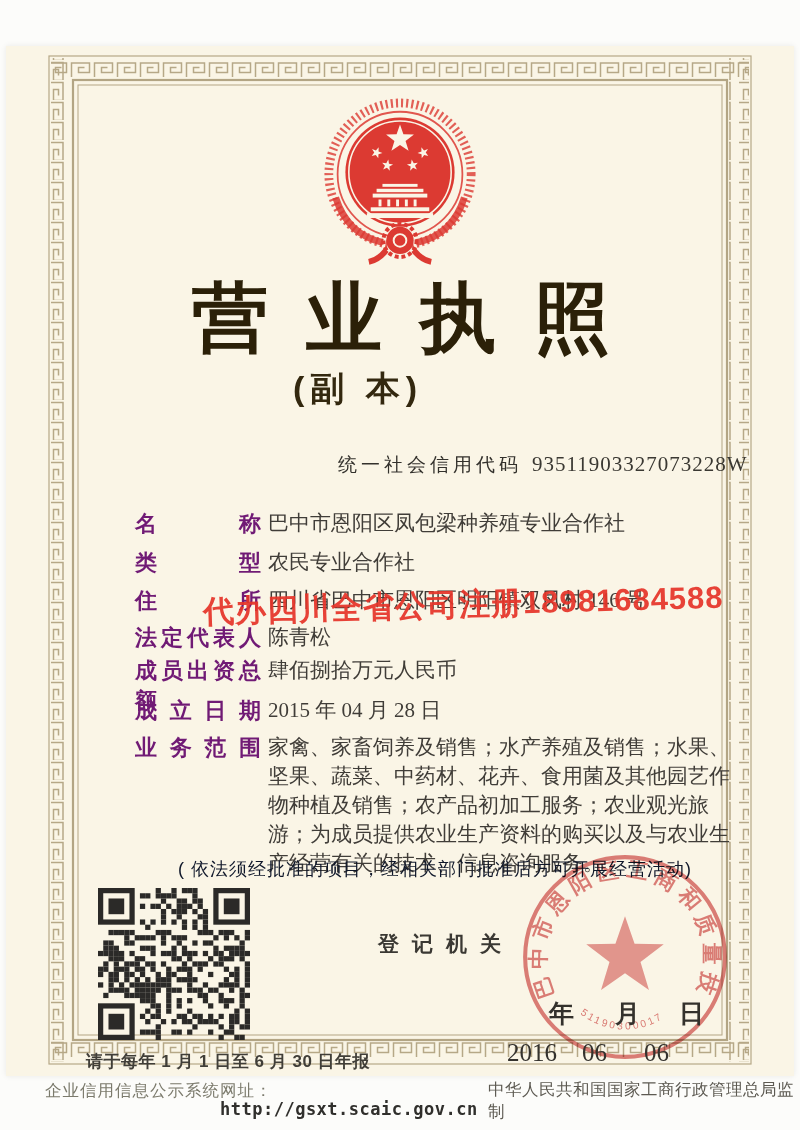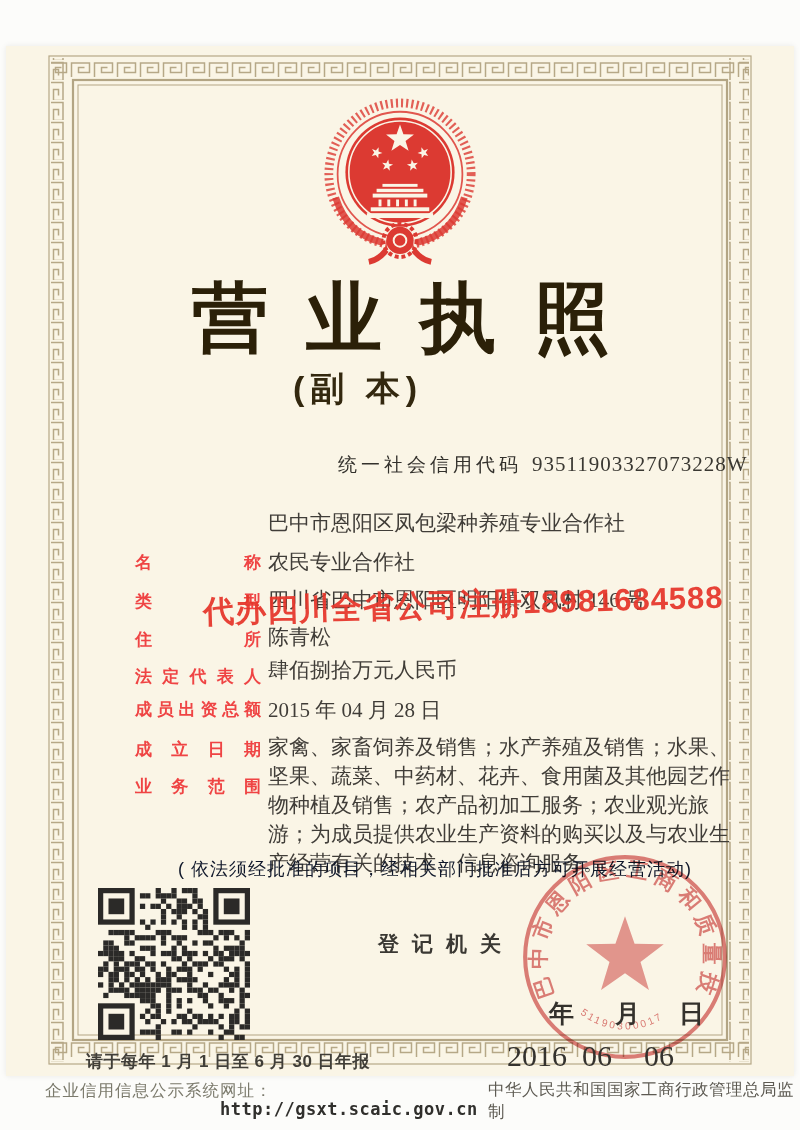--- a/index.html
+++ b/index.html
@@ -12,33 +12,33 @@
   #emblem{left:322px;top:90px;width:156px;height:180px;z-index:2;}
   #title{left:0;top:268px;width:800px;text-align:center;font-size:76px;font-weight:900;
          color:#2b2008;letter-spacing:38px;margin-left:20px;white-space:nowrap;}
   #subtitle{left:0;top:366px;width:716px;text-align:center;font-size:34px;font-weight:700;
             color:#33280f;letter-spacing:6px;}
   #creditline{left:338px;top:452px;white-space:nowrap;}
   #creditline .lbl{font-weight:400;font-size:19px;letter-spacing:4px;color:#33312c;}
   #creditline .code{font-family:"Liberation Serif",serif;font-size:21px;color:#3a3832;
                     margin-left:10px;letter-spacing:1px;}
   .row{position:absolute;left:135px;width:600px;display:flex;z-index:3;}
-  .flabel{width:126px;font-size:17px;font-weight:700;color:#ef4444;text-align:justify;
-          text-align-last:justify;text-justify:inter-character;flex:none;margin-top:42px;}
+  .flabel{width:126px;font-size:22px;font-weight:700;color:#701a75;text-align:justify;
+          text-align-last:justify;text-justify:inter-character;flex:none;}
   .fvalue{margin-left:7px;width:468px;font-family:"Liberation Serif",serif;font-size:21px;
           color:#403d38;line-height:29px;}
   #note{left:0;top:857px;width:692px;text-align:right;font-size:18px;color:#0f172a;
         letter-spacing:1px;}
   #qr{left:98px;top:888px;width:152px;height:152px;z-index:3;}
   #regauth{left:378px;top:930px;font-size:21px;font-weight:700;color:#3a3833;letter-spacing:13px;
            white-space:nowrap;}
   #seal{left:518px;top:850px;width:214px;height:214px;z-index:5;opacity:.85;
         mix-blend-mode:multiply;}
   .ymd{font-size:25px;font-weight:700;color:#33312c;z-index:6;}
-  .stampdate{font-family:"Liberation Serif",serif;font-size:30px;color:#34322e;z-index:6;border-radius:10px;}
+  .stampdate{font-family:"Liberation Serif",serif;font-size:25px;color:#34322e;z-index:6;border-radius:10px;}
   #annual{left:86px;top:1050px;font-size:17px;font-weight:700;color:#403e38;z-index:6;
           letter-spacing:.5px;}
   #sitelabel{left:45px;top:1080px;font-size:16.5px;color:#7b7a6c;letter-spacing:1px;text-align:right;}
   #issuer{left:488px;top:1079px;font-size:16.5px;color:#5d5a52;letter-spacing:.5px;}
   #siteurl{left:220px;top:1099px;font-family:"DejaVu Sans Mono",monospace;font-size:17px;
            font-weight:700;color:#302f2c;letter-spacing:.5px;}
   #watermark{left:203px;top:584px;font-size:31px;font-weight:700;color:#e6352a;z-index:8;
              white-space:nowrap;transform:rotate(-1.6deg);letter-spacing:1px;opacity:.93;}
 </style>
 </head>

